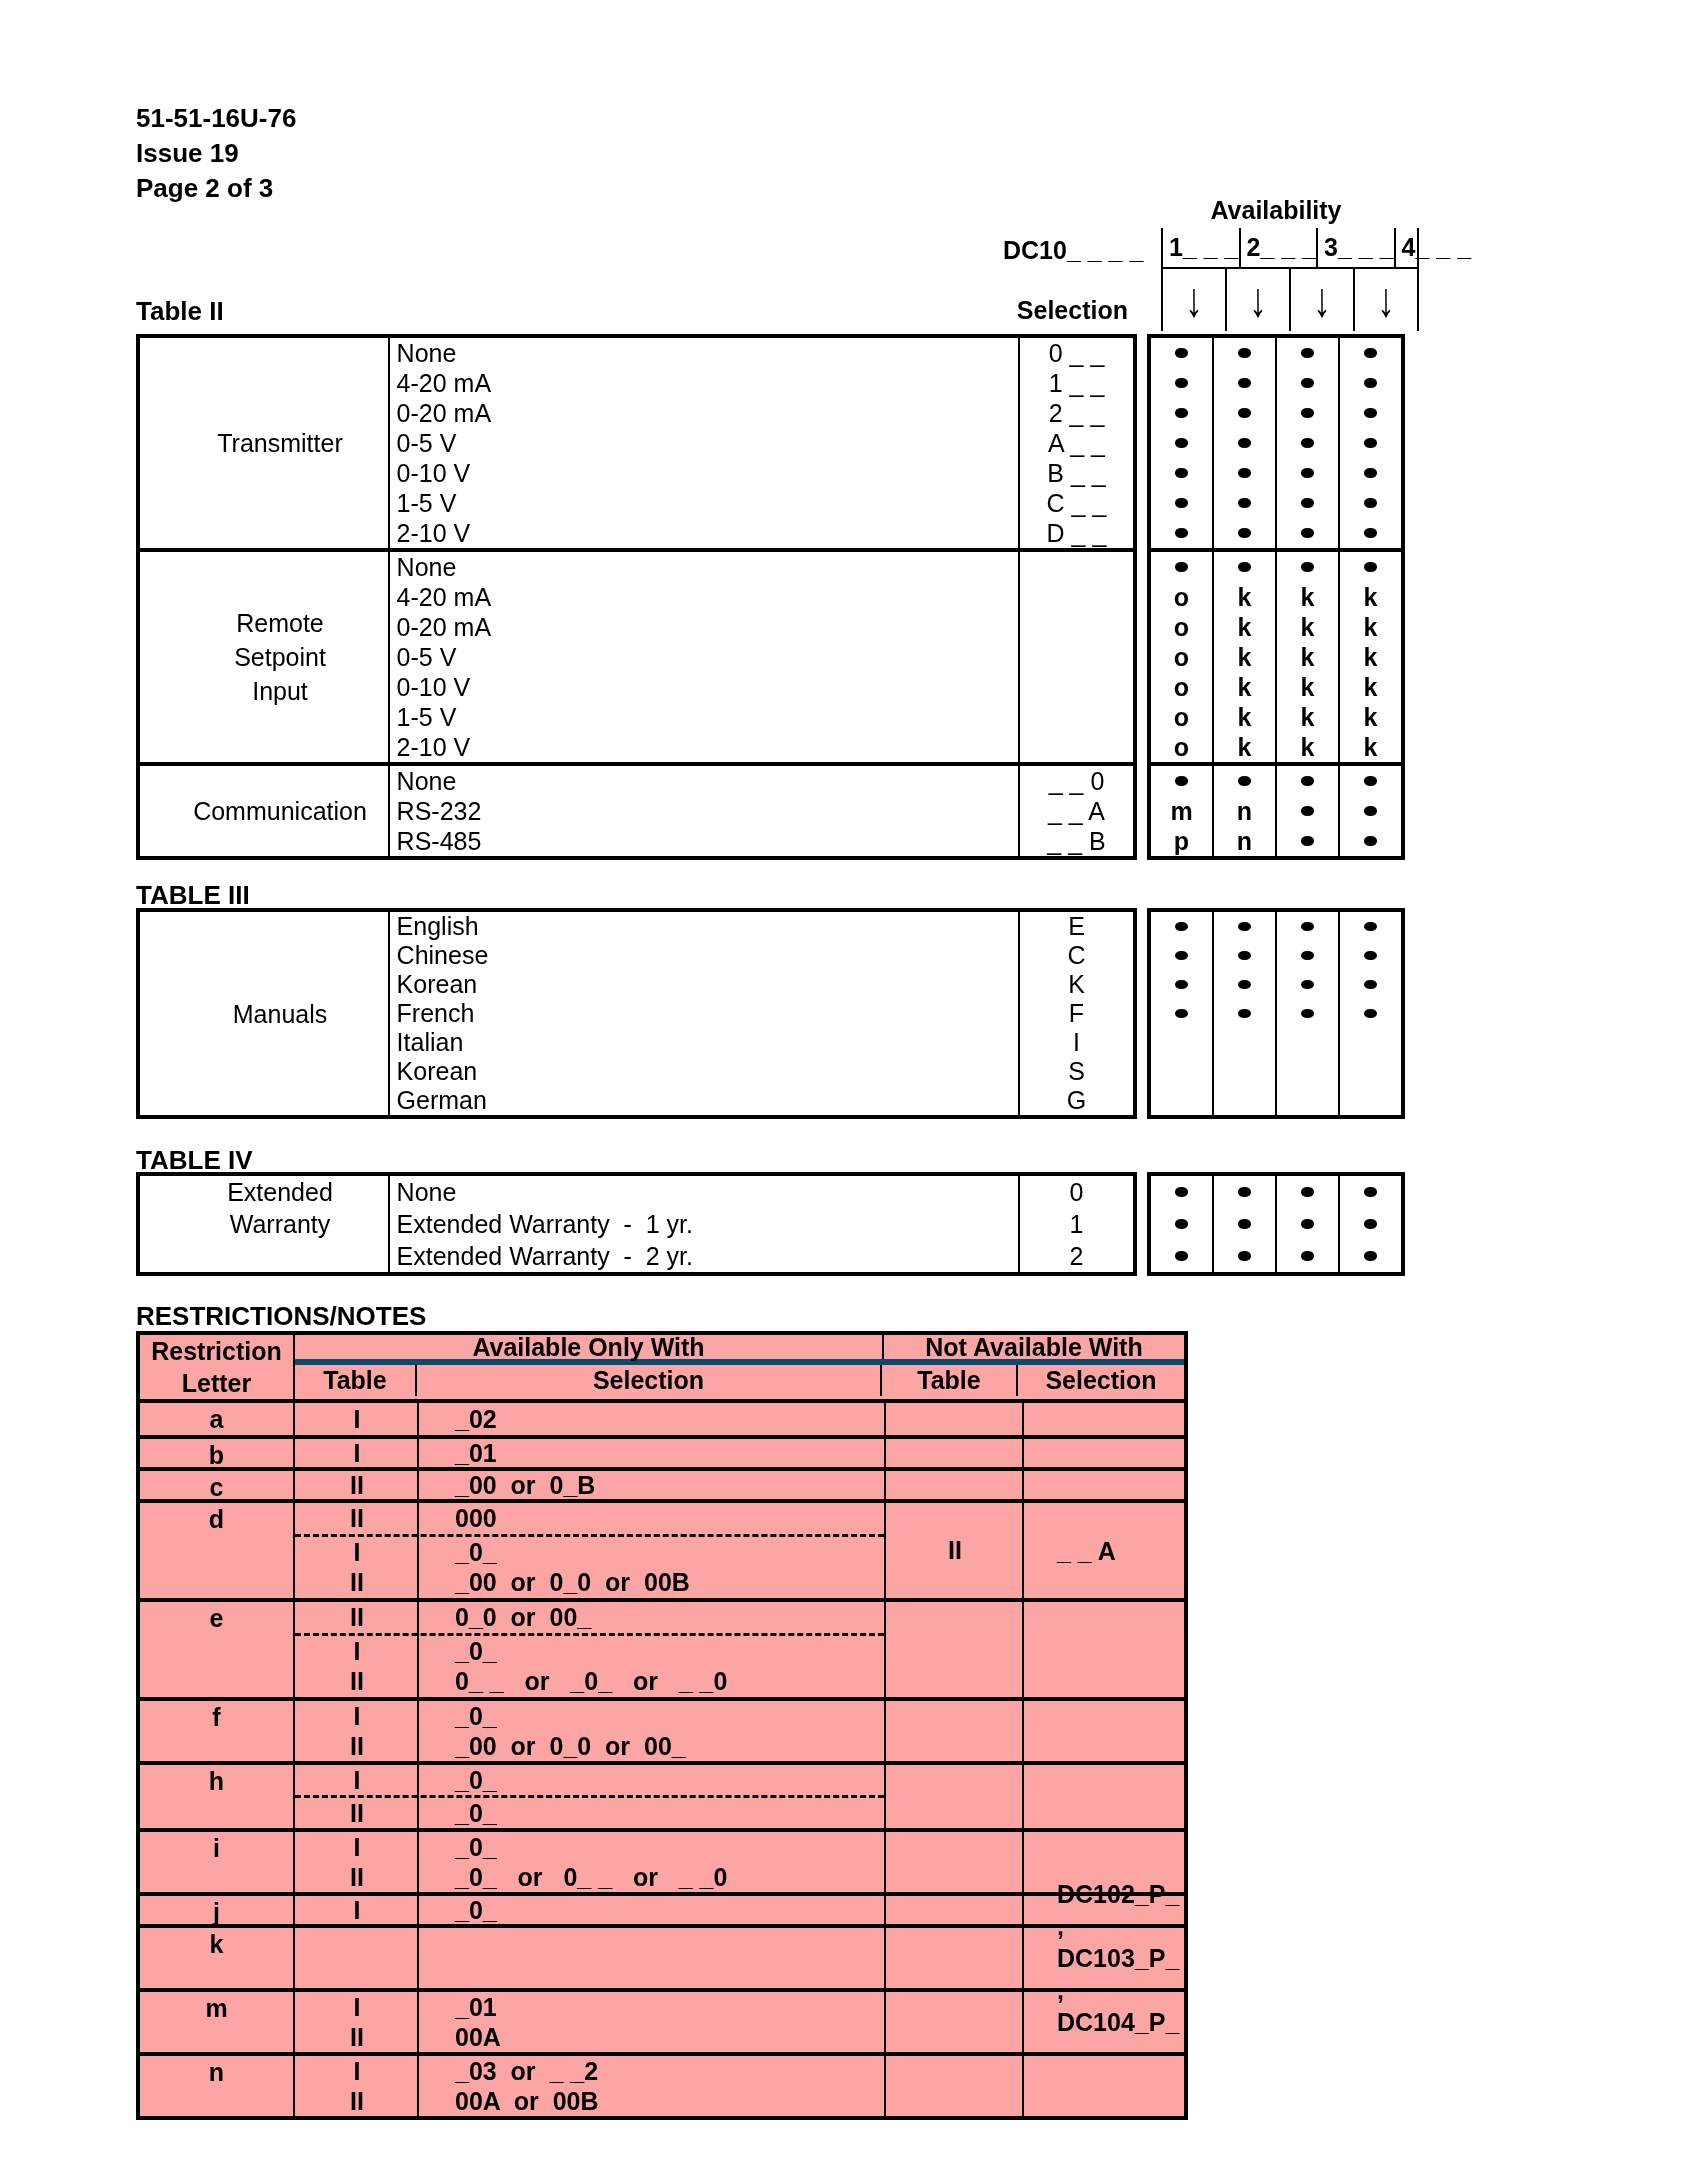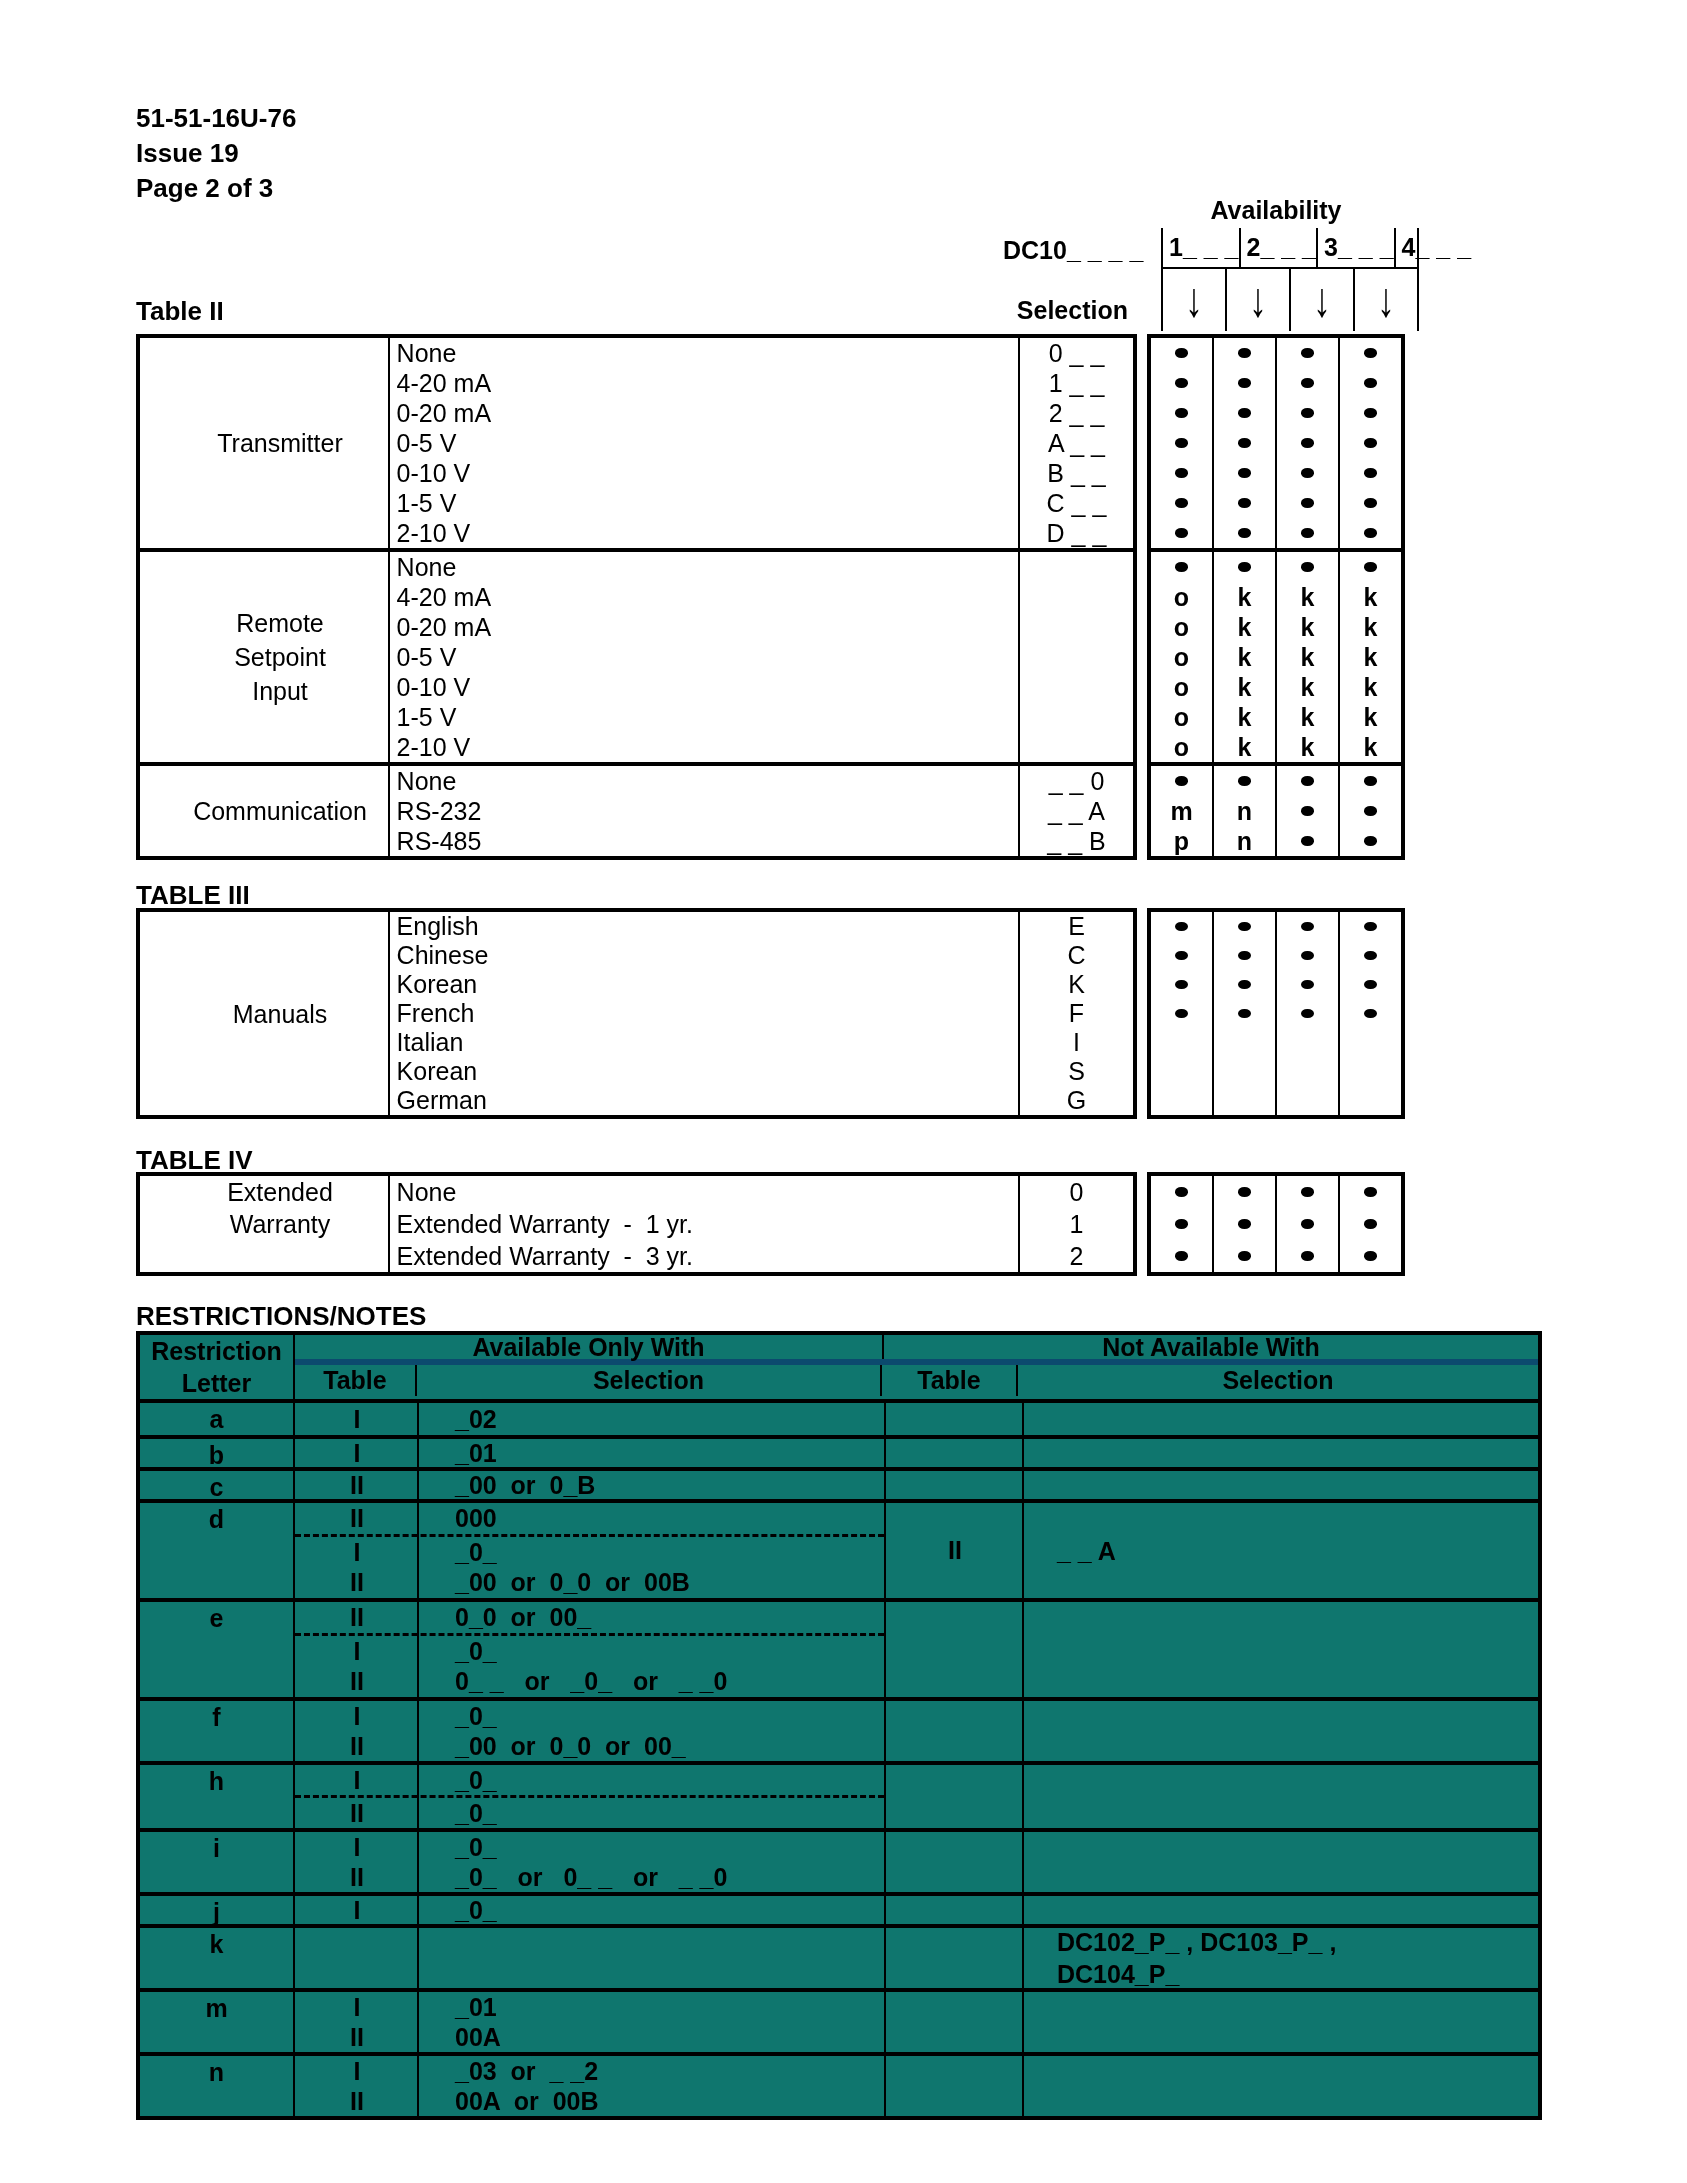--- a/index.html
+++ b/index.html
@@ -44,21 +44,21 @@
   .agrid .grp { display: flex; }
   .agrid .grp + .grp { border-top: 4px solid #000; }
   .agrid .acol { flex: 1; display: flex; flex-direction: column; }
   .agrid .acol + .acol { border-left: 2px solid #000; }
   .agrid .mrow { display: flex; align-items: center; justify-content: center; }
   .t2a .mrow { height: 30px; } .t3a .mrow { height: 29px; } .t4a .mrow { height: 32px; }
   .dot { width: 12.6px; height: 9.3px; border-radius: 50%; background: #000; }
   .mletter { font-weight: bold; }
 
   
-  .rtable { left: 136px; top: 1331px; width: 1406px; border: 4px solid #000; background:#0f766e; }
+  .rtable { left: 136px; top: 1331px; width: 1052px; border: 4px solid #000; background:#fca5a5; }
   .rhead { display: flex; border-bottom: 4px solid #000; }
   .rh-c1 { width: 155px; border-right: 2px solid #000; display: flex; align-items: center; justify-content: center; text-align: center; white-space: pre-line; font-weight: bold; line-height: 32px; height: 64px; }
   .rh-right { flex: 1; display: flex; flex-direction: column; }
   .rh-row1 { height: 30px; border-bottom: 6px solid #0c4a6e; display: flex; }
   .rh-avail { width: 589px; border-right: 2px solid #000; display: flex; align-items: center; justify-content: center; font-weight: bold; }
   .rh-na { flex: 1; display: flex; align-items: center; justify-content: center; font-weight: bold; }
   .rh-row2 { height: 31px; display: flex; }
   .rh-t1 { width: 122px; border-right: 2px solid #000; }
   .rh-s1 { width: 465px; border-right: 2px solid #000; }
   .rh-t2 { width: 136px; border-right: 2px solid #000; }
@@ -503,21 +503,21 @@
     </div>
 
   <div class="abs t-label" style="left:136px; top:1145px;">TABLE IV</div>
   <div class="mtable t4" style="left:136px; top:1172px; width:1001px;" id="t4">
       <div class="grp">
         <div class="cat top">Extended
 Warranty</div>
         <div class="descol">
           <div class="trow">None</div>
           <div class="trow">Extended Warranty  -  1 yr.</div>
-          <div class="trow">Extended Warranty  -  3 yr.</div>
+          <div class="trow">Extended Warranty  -  2 yr.</div>
         </div>
         <div class="selcol">
           <div class="trow">0</div>
           <div class="trow">1</div>
           <div class="trow">2</div>
         </div>
       </div>
     </div>
   <div class="agrid t4a" style="top:1172px;" id="t4a">
       <div class="grp">

